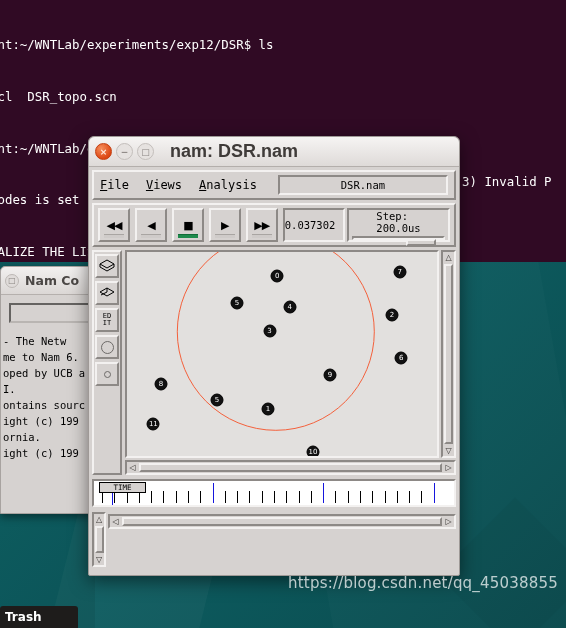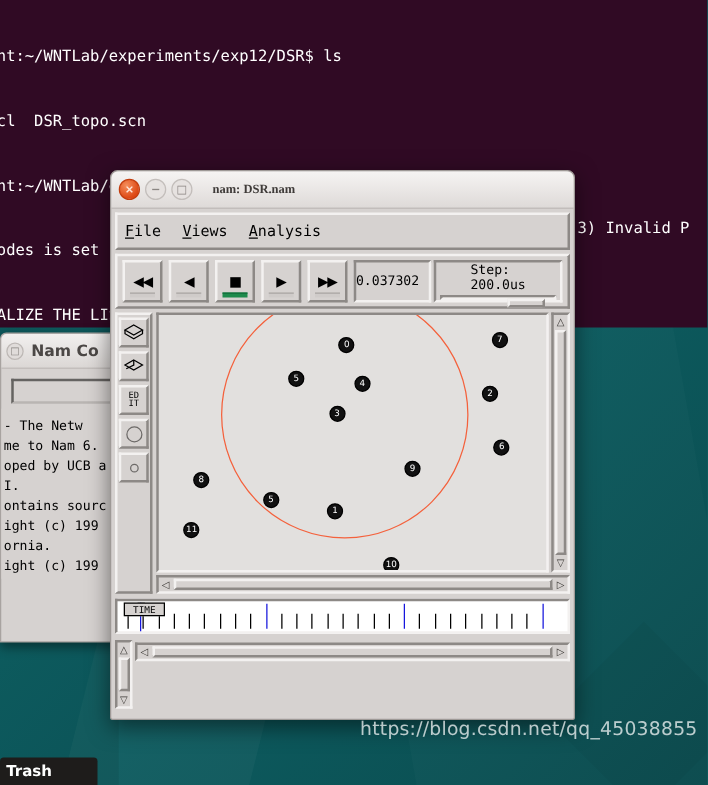--- a/index.html
+++ b/index.html
@@ -96,22 +96,22 @@
     display:flex; align-items:center; justify-content:center;
     font-size:9px; font-weight:bold;
   }
   .win-close {
     background:radial-gradient(circle at 35% 30%, #f58e5c, #dd4814 70%);
     border:1px solid #c33d0e; color:#ffe8dd;
   }
   .win-min { background:#e6e2e0; border:1px solid #c3bebb; color:#8b8683; }
   .win-max { background:#e6e2e0; border:1px solid #c3bebb; color:#8b8683; }
   .win-title {
-    margin-left:12px; font-weight:bold; font-size:10px; color:#3f3b39;
-    font-family:Liberation Serif, serif;
+    margin-left:12px; font-weight:bold; font-size:18px; color:#3f3b39;
+    font-family:Liberation Sans, sans-serif;
   }
 
   .panel {
     background:#d6d2d0;
     border:2px solid;
     border-color:#f3f1f0 #8d8986 #8d8986 #f3f1f0;
   }
   .sunken {
     border:2px solid;
     border-color:#8d8986 #f3f1f0 #f3f1f0 #8d8986;
@@ -248,21 +248,21 @@
   
   #timeline {
     margin:4px 3px 0 3px; height:28px; position:relative;
     background:#ffffff;
     border:2px solid; border-color:#8d8986 #f3f1f0 #f3f1f0 #8d8986;
     overflow:hidden;
   }
   .tick { position:absolute; bottom:2px; width:1px; background:#000; height:12px; }
   .tick.major { background:#1616dd; height:20px; bottom:2px; }
   #timelabel {
-    position:absolute; left:5px; top:1px; width:33px; height:11px;
+    position:absolute; left:5px; top:1px; width:47px; height:11px;
     background:#d6d2d0; border:1px solid #000;
     font-family:"DejaVu Sans Mono",monospace; font-size:7.5px;
     display:flex; align-items:center; justify-content:center;
     color:#000; letter-spacing:0px; z-index:3;
   }
   #timecursor {
     position:absolute; left:18px; top:1px; width:0; height:26px;
     border-left:1px solid #1616dd; z-index:2;
   }
   #timecursor:before {
@@ -364,20 +364,21 @@
     <div class="win-btn win-close">×</div>
     <div class="win-btn win-min">−</div>
     <div class="win-btn win-max">□</div>
     <div class="win-title">nam: DSR.nam</div>
   </div>
 
   <div id="menurow" class="panel">
     <div class="menu-item"><u>F</u><span>ile</span></div>
     <div class="menu-item"><u>V</u><span>iews</span></div>
     <div class="menu-item"><u>A</u><span>nalysis</span></div>
+    <div id="filelabel" class="sunken">DSR.nam</div>
   </div>
 
   <div id="ctrlrow" class="panel">
     <div class="pbtn">
       <span class="glyph">◀◀</span>
       <span class="underbar"></span>
     </div>
     <div class="pbtn">
       <span class="glyph">◀</span>
       <span class="underbar"></span>

